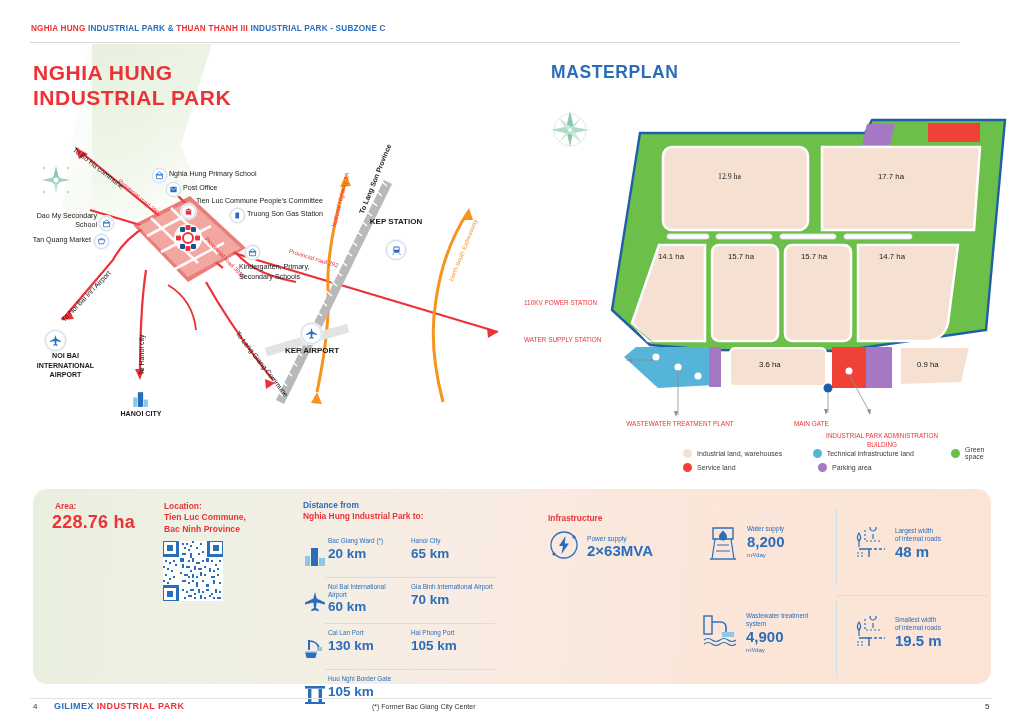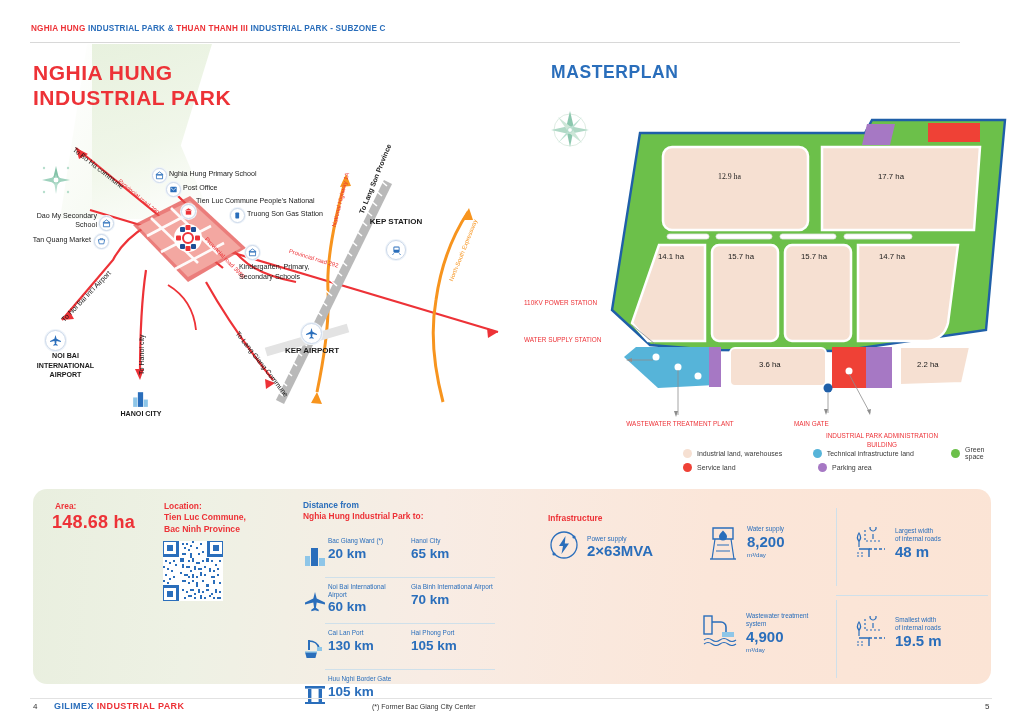--- a/index.html
+++ b/index.html
@@ -234,21 +234,21 @@
     <div class="lbl" style="left:141px;top:40px;">Nghia Hung Primary School</div>
 
     <div class="poi" style="left:138px;top:52px;">
       <svg width="9" height="9" viewBox="0 0 10 10">
           <rect x="1.5" y="2" width="7" height="6" rx=".6" fill="#2a6ebb"></rect>
           <path d="M2 3 L5 5.6 L8 3" fill="none" stroke="#fff" stroke-width=".8"></path>
         </svg>
     </div>
     <div class="lbl" style="left:155px;top:54px;">Post Office</div>
 
-    <div class="lbl" style="left:168px;top:67px;">Tien Luc Commune People's National</div>
+    <div class="lbl" style="left:168px;top:67px;">Tien Luc Commune People's Committee</div>
     <div class="poi" style="left:153px;top:74px;">
       <svg width="9" height="9" viewBox="0 0 10 10">
           <path d="M5 1.5 L9 4 H1 Z" fill="#ed3237"></path>
           <rect x="2" y="4.5" width="6" height="4" fill="#ed3237"></rect>
         </svg>
     </div>
 
     <div class="poi" style="left:202px;top:78px;">
       <svg width="9" height="9" viewBox="0 0 10 10">
           <rect x="2.6" y="1.6" width="4.2" height="6.8" rx=".8" fill="#2a6ebb"></rect>
@@ -374,21 +374,21 @@
     </svg>
 
     
     <div class="lbl" style="left:178px;top:77px;font-size:7.8px;font-family:Liberation Serif, serif;">12.9 ha</div>
     <div class="lbl" style="left:338px;top:77px;font-size:7.8px;">17.7 ha</div>
     <div class="lbl" style="left:118px;top:157px;font-size:7.8px;">14.1 ha</div>
     <div class="lbl" style="left:188px;top:157px;font-size:7.8px;">15.7 ha</div>
     <div class="lbl" style="left:261px;top:157px;font-size:7.8px;">15.7 ha</div>
     <div class="lbl" style="left:339px;top:157px;font-size:7.8px;">14.7 ha</div>
     <div class="lbl" style="left:219px;top:265px;font-size:7.8px;">3.6 ha</div>
-    <div class="lbl" style="left:377px;top:265px;font-size:7.8px;">2.2 ha</div>
+    <div class="lbl" style="left:377px;top:265px;font-size:7.8px;">0.9 ha</div>
 
     
     <div class="lbl red" style="left:-16px;top:204px;font-size:6.4px;">110KV POWER STATION</div>
     <div class="lbl red" style="left:-16px;top:241px;font-size:6.4px;">WATER SUPPLY STATION</div>
     <div class="lbl red" style="left:80px;top:325px;width:120px;text-align:center;line-height:8.6px;font-size:6.4px;white-space:normal;">WASTEWATER TREATMENT PLANT</div>
     <div class="lbl red" style="left:254px;top:325px;font-size:6.4px;">MAIN GATE</div>
     <div class="lbl red" style="left:272px;top:337px;width:140px;text-align:center;line-height:8.6px;font-size:6.4px;white-space:normal;">INDUSTRIAL PARK ADMINISTRATION BUILDING</div>
   </div>
 
   <div class="legend">
@@ -414,21 +414,21 @@
       <div class="lgitem">
         <span class="dot" style="background:#a678c4"></span>
         <span>Parking area</span>
       </div>
     </div>
   </div>
 
   <div class="panel"></div>
 
   <div class="sec-h area-lab">Area:</div>
-  <div class="area-val">148.68 ha</div>
+  <div class="area-val">228.76 ha</div>
 
   <div class="sec-h loc-lab">Location:</div>
   <div class="loc-val">
     <div>Tien Luc Commune,</div>
     <div>Bac Ninh Province</div>
   </div>
   <div class="qr">
     <svg width="60" height="60" viewBox="0 0 29 29" shape-rendering="crispEdges">
       <rect width="29" height="29" fill="#fff"></rect>
       <g fill="#2a6ebb">

